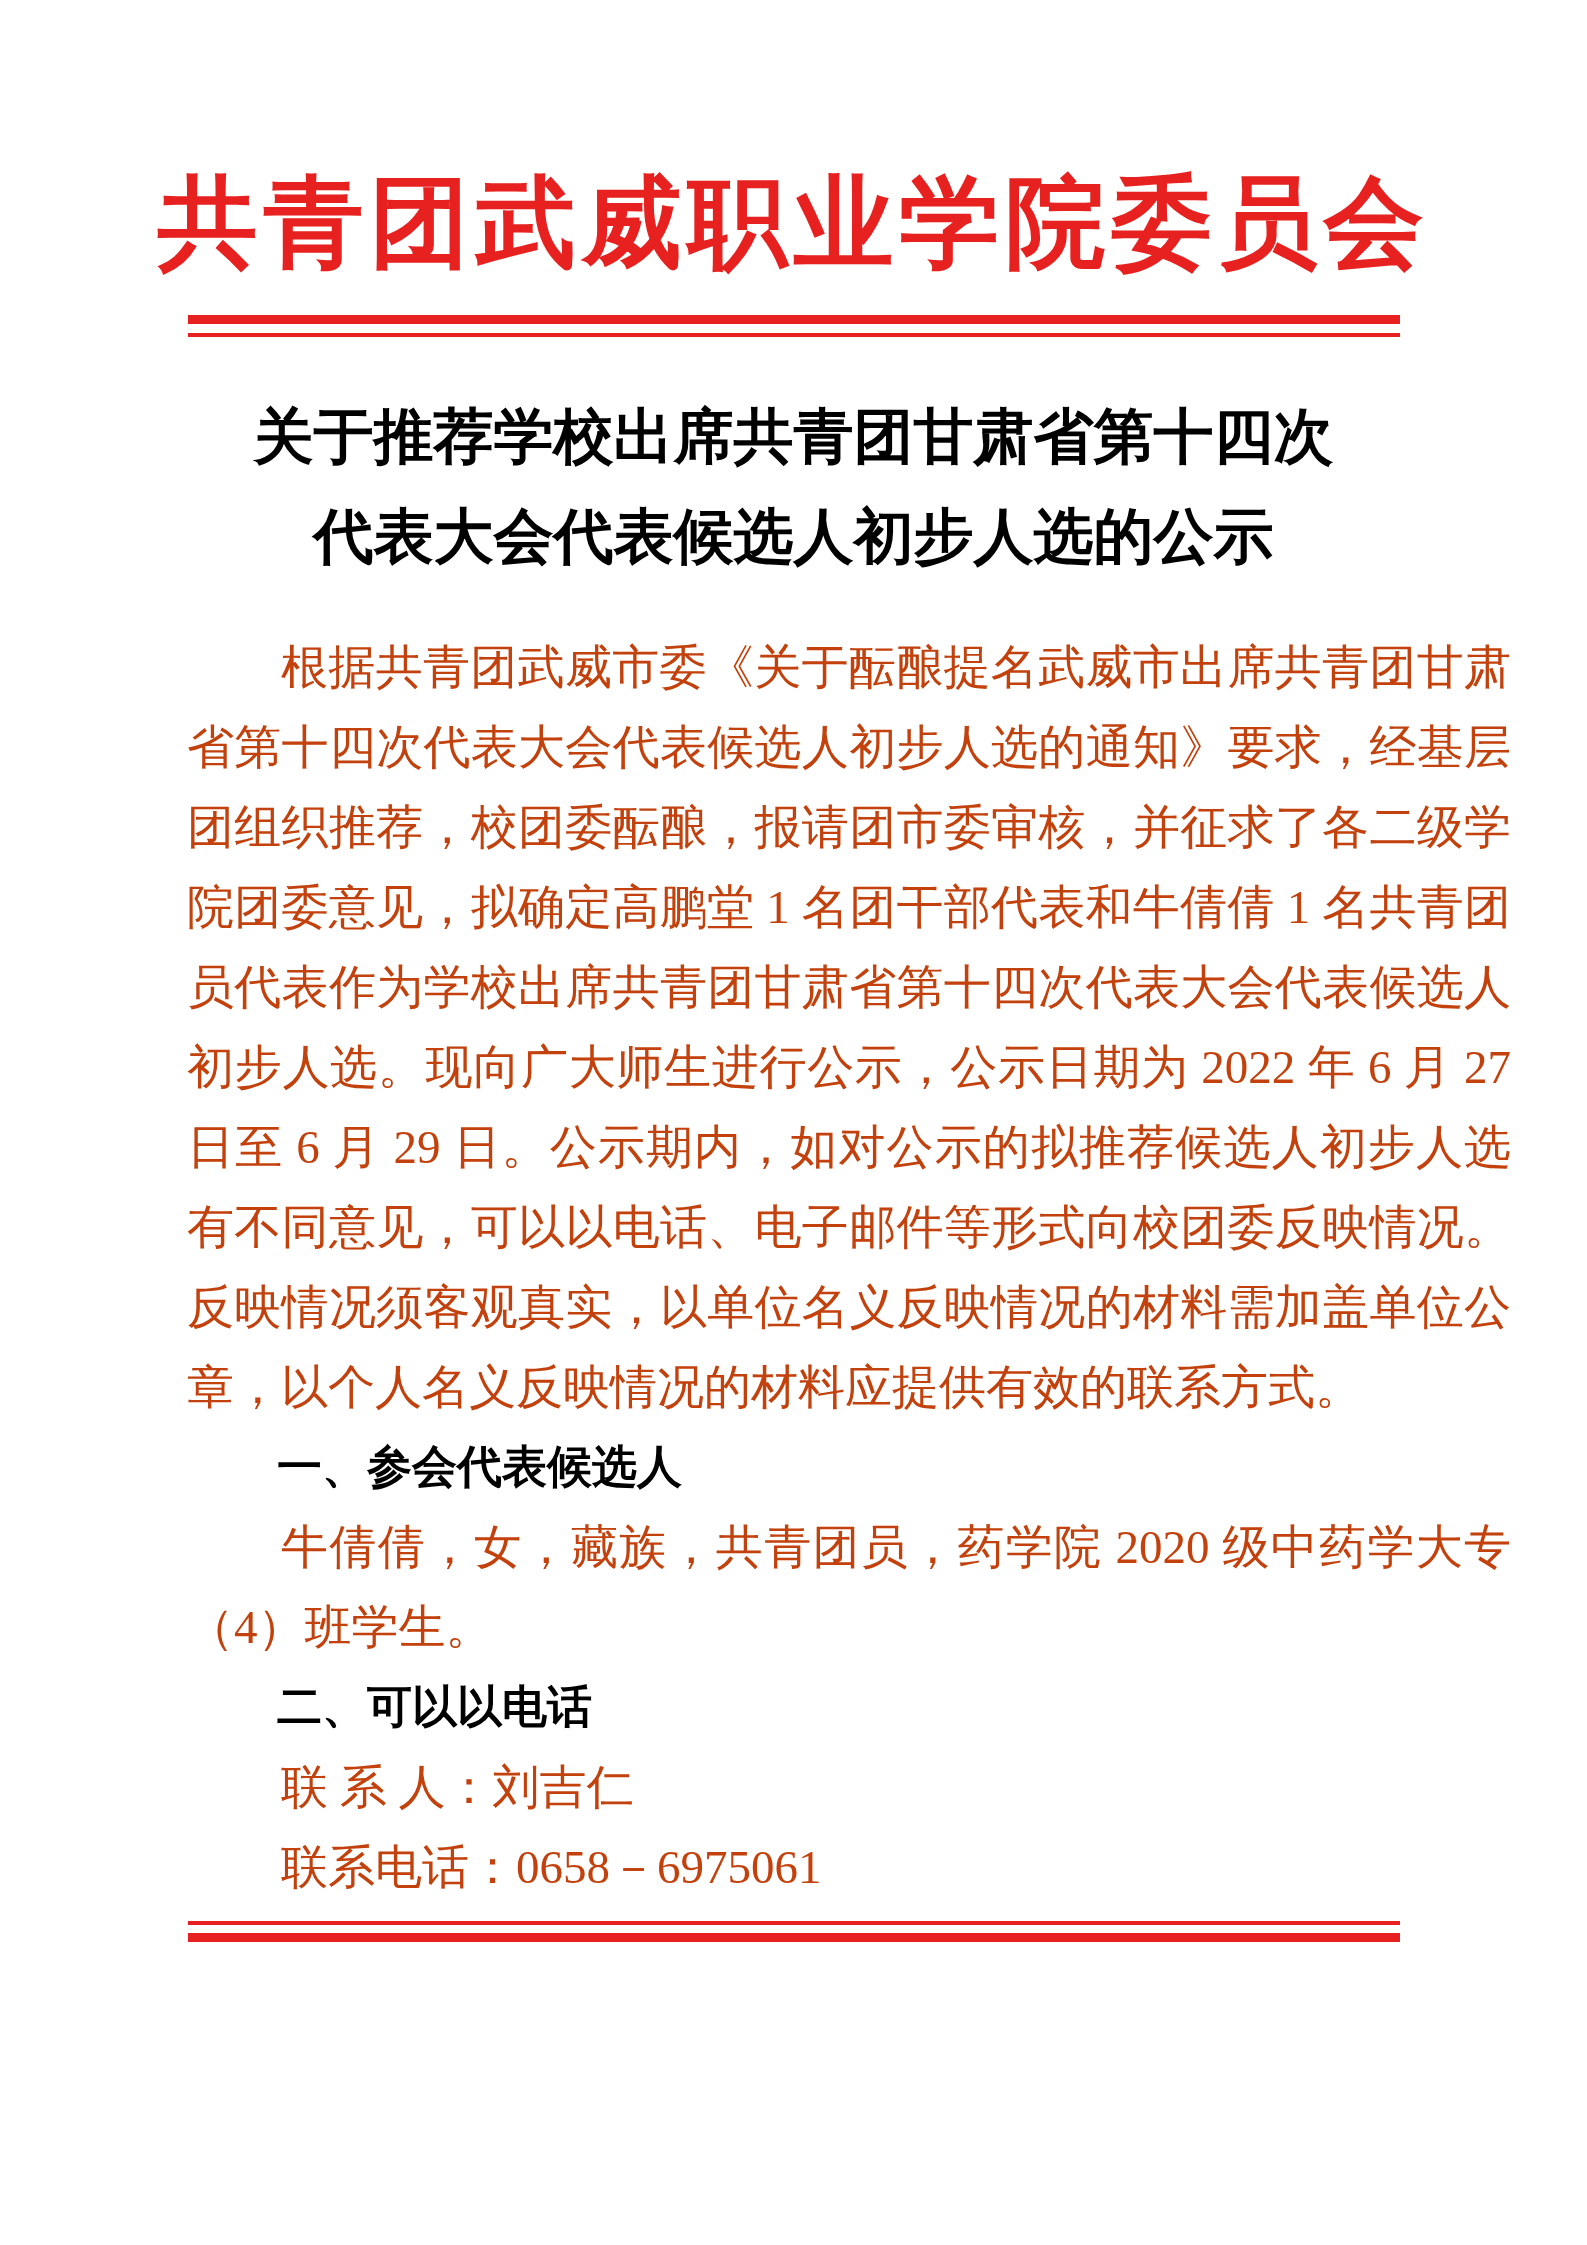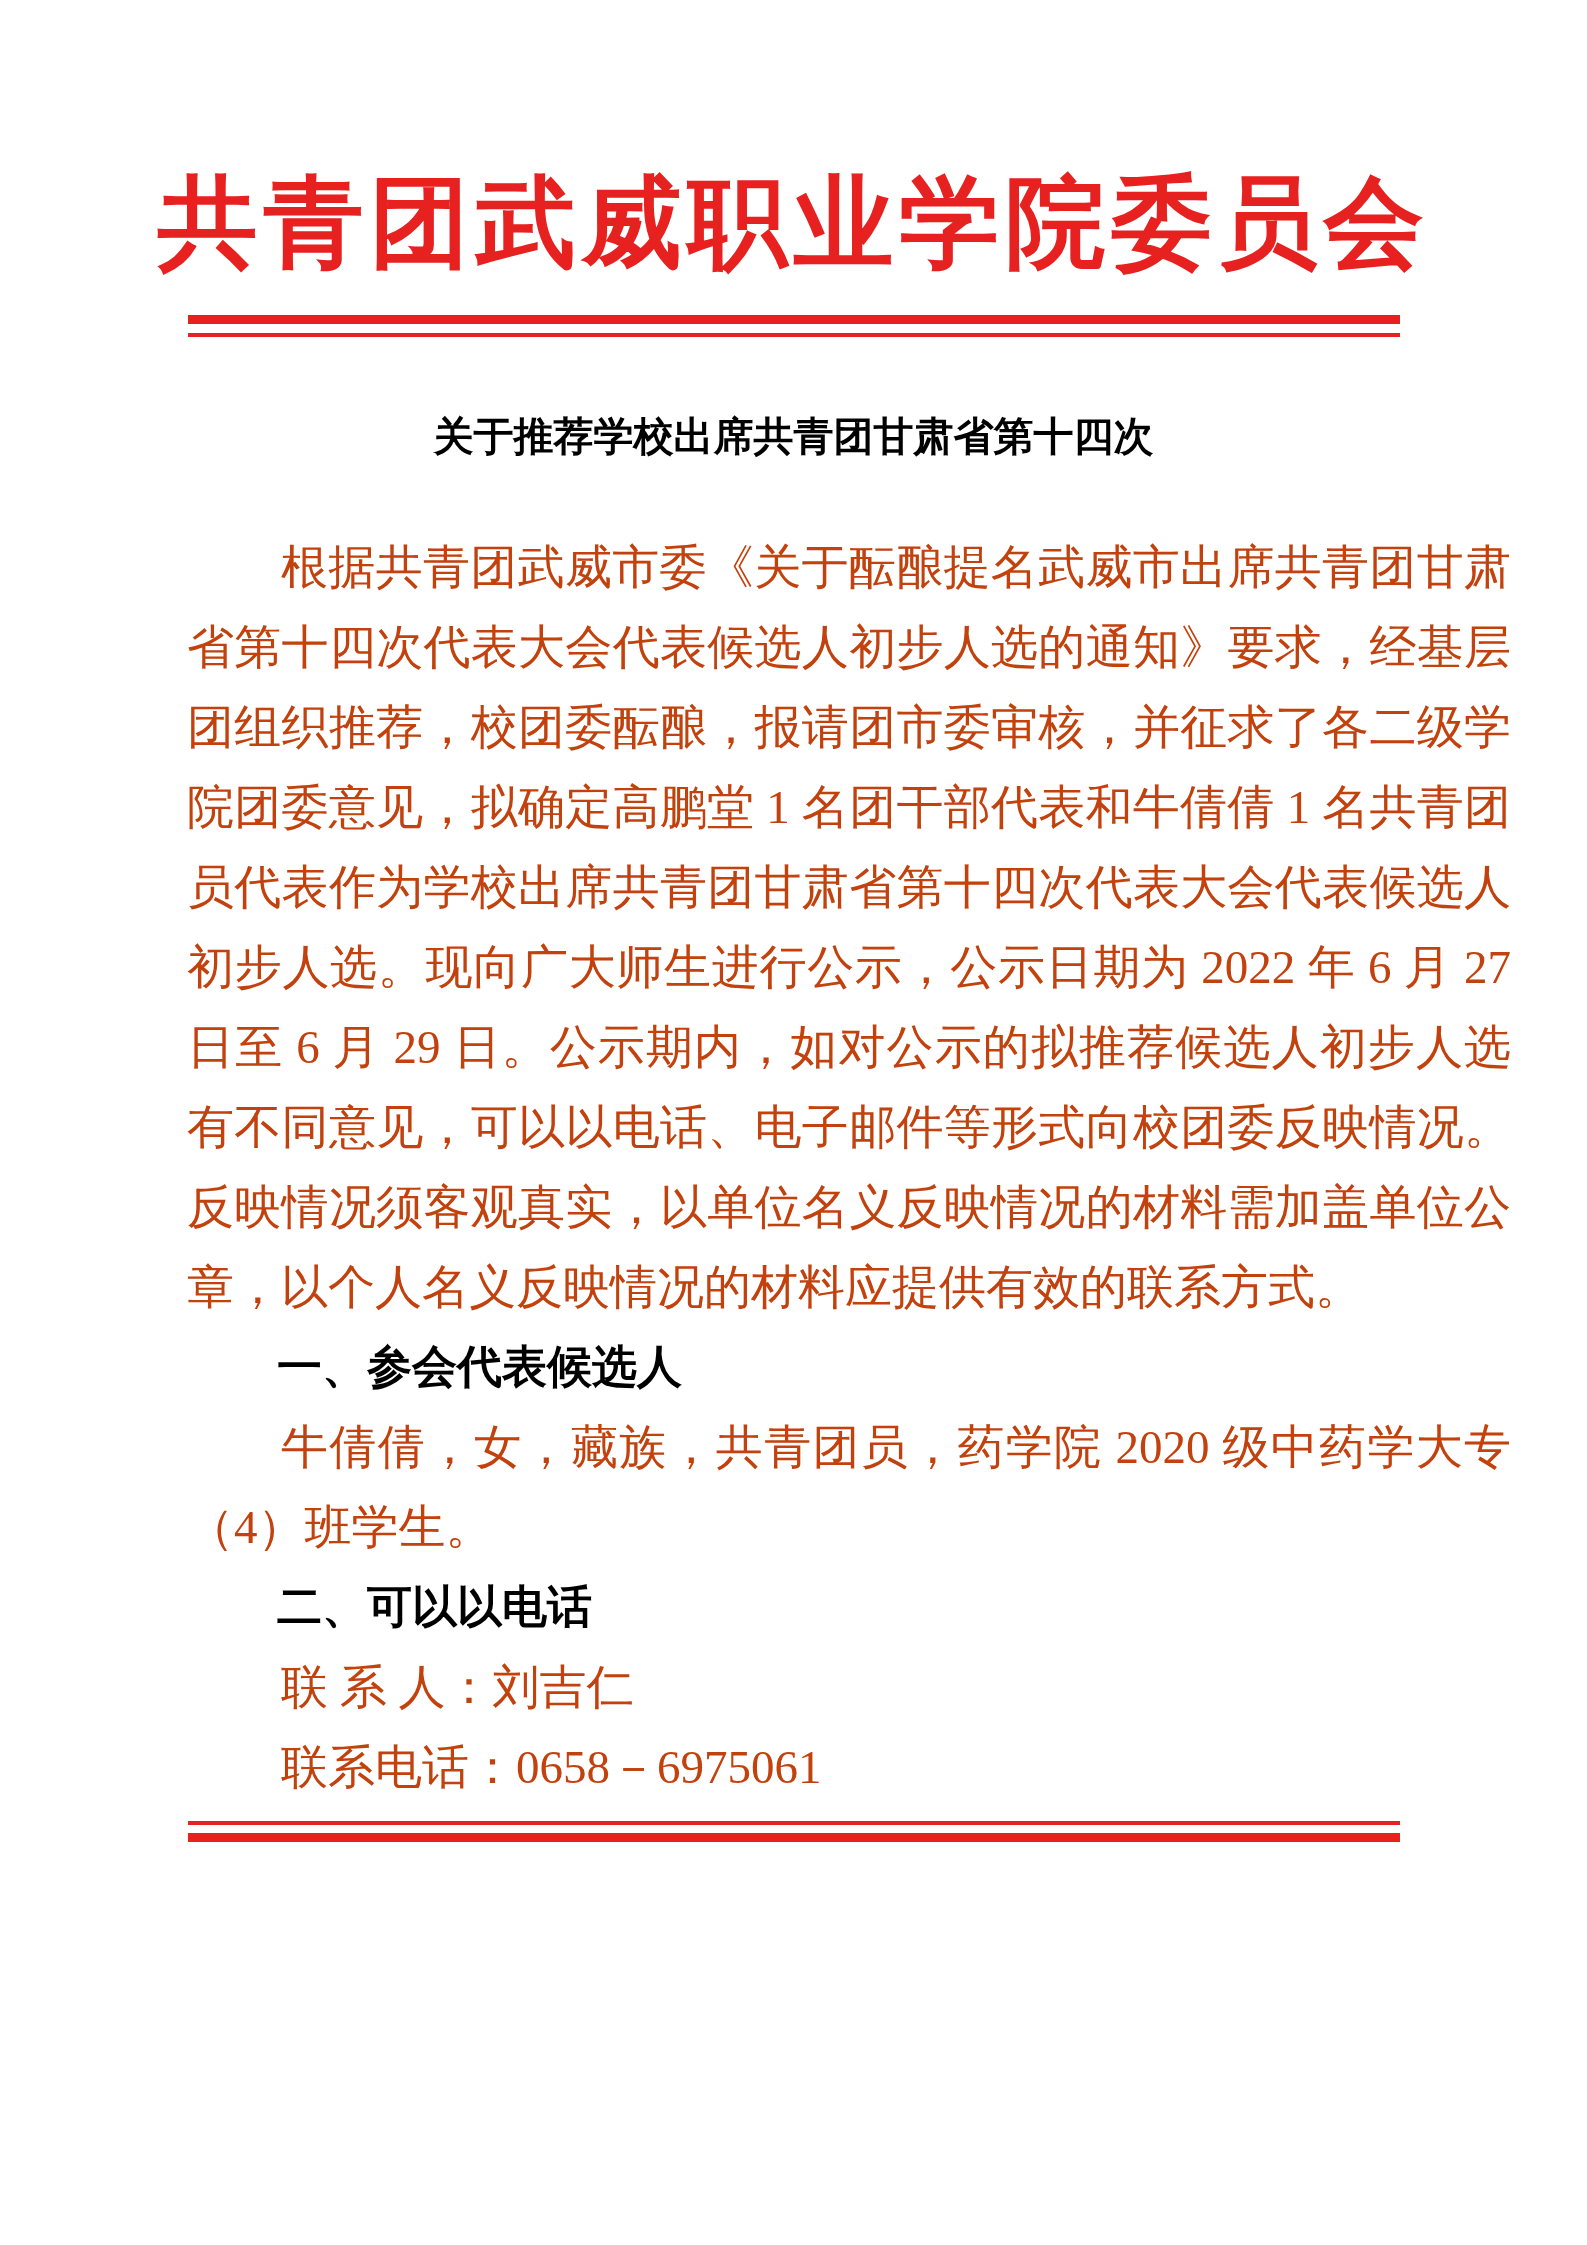--- a/index.html
+++ b/index.html
@@ -30,21 +30,21 @@
   .header-rules { margin-top: 30px; }
   .rule { width: 100%; background: #e7211f; }
   .rule.thick { height: 9px; }
   .rule.thin  { height: 4px; }
   .header-rules .thin { margin-top: 9px; }
   .footer-rules { margin-top: 14px; }
   .footer-rules .thick { margin-top: 8px; }
   .doc-title {
     margin: 50px 150px 0;
     text-align: center;
-    font-size: 40px;
+    font-size: 60px;
     line-height: 100px;
     font-weight: bold;
     color: #000000;
   }
   .doc-title .line { display: block; white-space: nowrap; }
   .body-par {
     margin: 0 76px 0 187px;
     font-size: 47px;
     line-height: 80px;
     text-align: justify;
@@ -70,20 +70,21 @@
 
   <div class="org-title">共青团武威职业学院委员会</div>
 
   <div class="rule-group header-rules">
     <div class="rule thick"></div>
     <div class="rule thin"></div>
   </div>
 
   <h1 class="doc-title">
     <span class="line">关于推荐学校出席共青团甘肃省第十四次</span>
+    <span class="line">代表大会代表候选人初步人选的公示</span>
   </h1>
 
   <p class="body-par first">根据共青团武威市委《关于酝酿提名武威市出席共青团甘肃省第十四次代表大会代表候选人初步人选的通知》要求，经基层团组织推荐，校团委酝酿，报请团市委审核，并征求了各二级学院团委意见，拟确定高鹏堂 1 名团干部代表和牛倩倩 1 名共青团员代表作为学校出席共青团甘肃省第十四次代表大会代表候选人初步人选。现向广大师生进行公示，公示日期为 2022 年 6 月 27 日至 6 月 29 日。公示期内，如对公示的拟推荐候选人初步人选有不同意见，可以以电话、电子邮件等形式向校团委反映情况。反映情况须客观真实，以单位名义反映情况的材料需加盖单位公章，以个人名义反映情况的材料应提供有效的联系方式。</p>
 
   <p class="section-heading">一、参会代表候选人</p>
 
 
   <p class="body-par">牛倩倩，女，藏族，共青团员，药学院 2020 级中药学大专（4）班学生。</p>
 
   <p class="section-heading">二、可以以电话</p>

